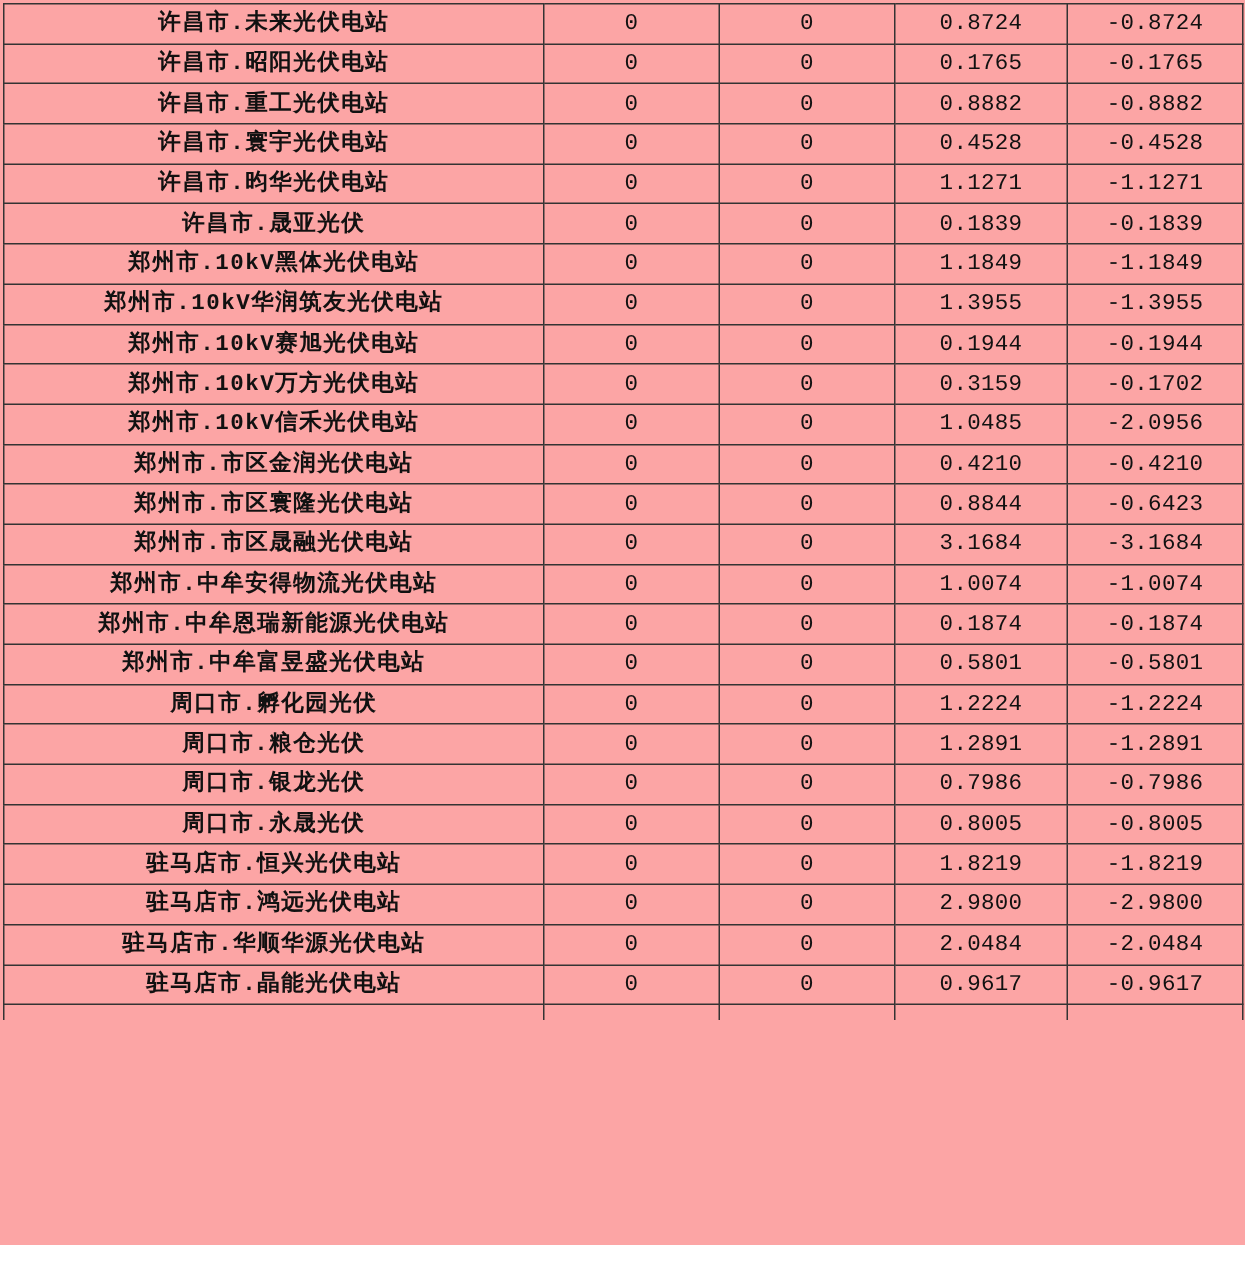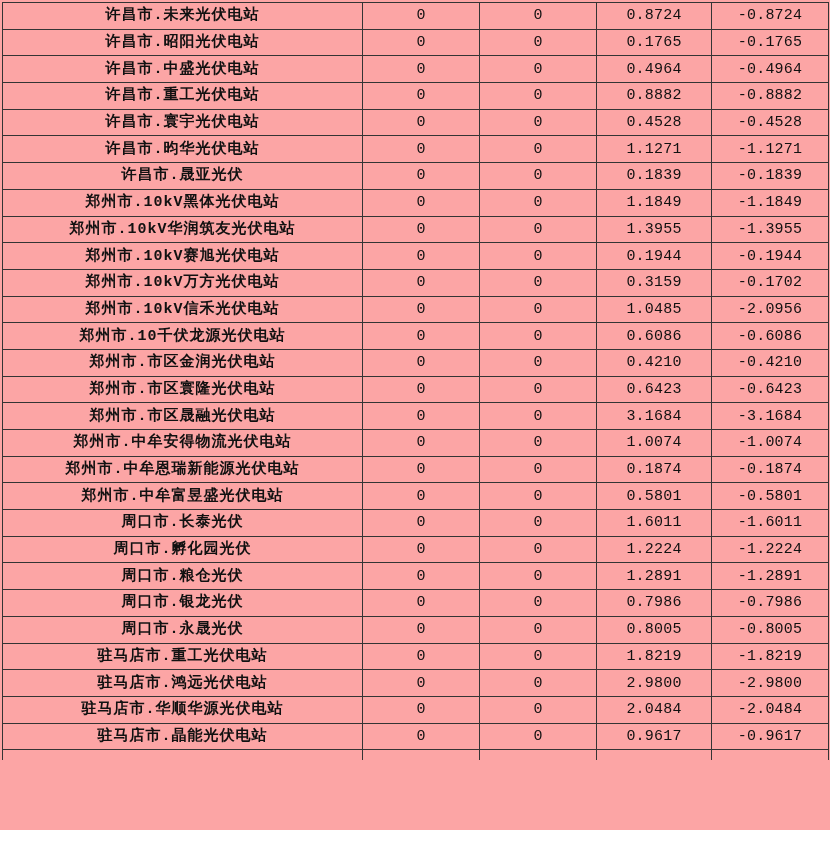--- a/index.html
+++ b/index.html
@@ -70,27 +70,20 @@
           <td class="num-cell">-0.8724</td>
         </tr>
         <tr>
           <td class="name-cell">许昌市.昭阳光伏电站</td>
           <td class="num-cell">0</td>
           <td class="num-cell">0</td>
           <td class="num-cell">0.1765</td>
           <td class="num-cell">-0.1765</td>
         </tr>
         <tr>
-          <td class="name-cell">许昌市.中盛光伏电站</td>
-          <td class="num-cell">0</td>
-          <td class="num-cell">0</td>
-          <td class="num-cell">0.4964</td>
-          <td class="num-cell">-0.4964</td>
-        </tr>
-        <tr>
           <td class="name-cell">许昌市.重工光伏电站</td>
           <td class="num-cell">0</td>
           <td class="num-cell">0</td>
           <td class="num-cell">0.8882</td>
           <td class="num-cell">-0.8882</td>
         </tr>
         <tr>
           <td class="name-cell">许昌市.寰宇光伏电站</td>
           <td class="num-cell">0</td>
           <td class="num-cell">0</td>
@@ -140,38 +133,31 @@
           <td class="num-cell">-0.1702</td>
         </tr>
         <tr>
           <td class="name-cell">郑州市.10kV信禾光伏电站</td>
           <td class="num-cell">0</td>
           <td class="num-cell">0</td>
           <td class="num-cell">1.0485</td>
           <td class="num-cell">-2.0956</td>
         </tr>
         <tr>
-          <td class="name-cell">郑州市.10千伏龙源光伏电站</td>
-          <td class="num-cell">0</td>
-          <td class="num-cell">0</td>
-          <td class="num-cell">0.6086</td>
-          <td class="num-cell">-0.6086</td>
-        </tr>
-        <tr>
           <td class="name-cell">郑州市.市区金润光伏电站</td>
           <td class="num-cell">0</td>
           <td class="num-cell">0</td>
           <td class="num-cell">0.4210</td>
           <td class="num-cell">-0.4210</td>
         </tr>
         <tr>
           <td class="name-cell">郑州市.市区寰隆光伏电站</td>
           <td class="num-cell">0</td>
           <td class="num-cell">0</td>
-          <td class="num-cell">0.6423</td>
+          <td class="num-cell">0.8844</td>
           <td class="num-cell">-0.6423</td>
         </tr>
         <tr>
           <td class="name-cell">郑州市.市区晟融光伏电站</td>
           <td class="num-cell">0</td>
           <td class="num-cell">0</td>
           <td class="num-cell">3.1684</td>
           <td class="num-cell">-3.1684</td>
         </tr>
         <tr>
@@ -189,27 +175,20 @@
           <td class="num-cell">-0.1874</td>
         </tr>
         <tr>
           <td class="name-cell">郑州市.中牟富昱盛光伏电站</td>
           <td class="num-cell">0</td>
           <td class="num-cell">0</td>
           <td class="num-cell">0.5801</td>
           <td class="num-cell">-0.5801</td>
         </tr>
         <tr>
-          <td class="name-cell">周口市.长泰光伏</td>
-          <td class="num-cell">0</td>
-          <td class="num-cell">0</td>
-          <td class="num-cell">1.6011</td>
-          <td class="num-cell">-1.6011</td>
-        </tr>
-        <tr>
           <td class="name-cell">周口市.孵化园光伏</td>
           <td class="num-cell">0</td>
           <td class="num-cell">0</td>
           <td class="num-cell">1.2224</td>
           <td class="num-cell">-1.2224</td>
         </tr>
         <tr>
           <td class="name-cell">周口市.粮仓光伏</td>
           <td class="num-cell">0</td>
           <td class="num-cell">0</td>
@@ -224,21 +203,21 @@
           <td class="num-cell">-0.7986</td>
         </tr>
         <tr>
           <td class="name-cell">周口市.永晟光伏</td>
           <td class="num-cell">0</td>
           <td class="num-cell">0</td>
           <td class="num-cell">0.8005</td>
           <td class="num-cell">-0.8005</td>
         </tr>
         <tr>
-          <td class="name-cell">驻马店市.重工光伏电站</td>
+          <td class="name-cell">驻马店市.恒兴光伏电站</td>
           <td class="num-cell">0</td>
           <td class="num-cell">0</td>
           <td class="num-cell">1.8219</td>
           <td class="num-cell">-1.8219</td>
         </tr>
         <tr>
           <td class="name-cell">驻马店市.鸿远光伏电站</td>
           <td class="num-cell">0</td>
           <td class="num-cell">0</td>
           <td class="num-cell">2.9800</td>

